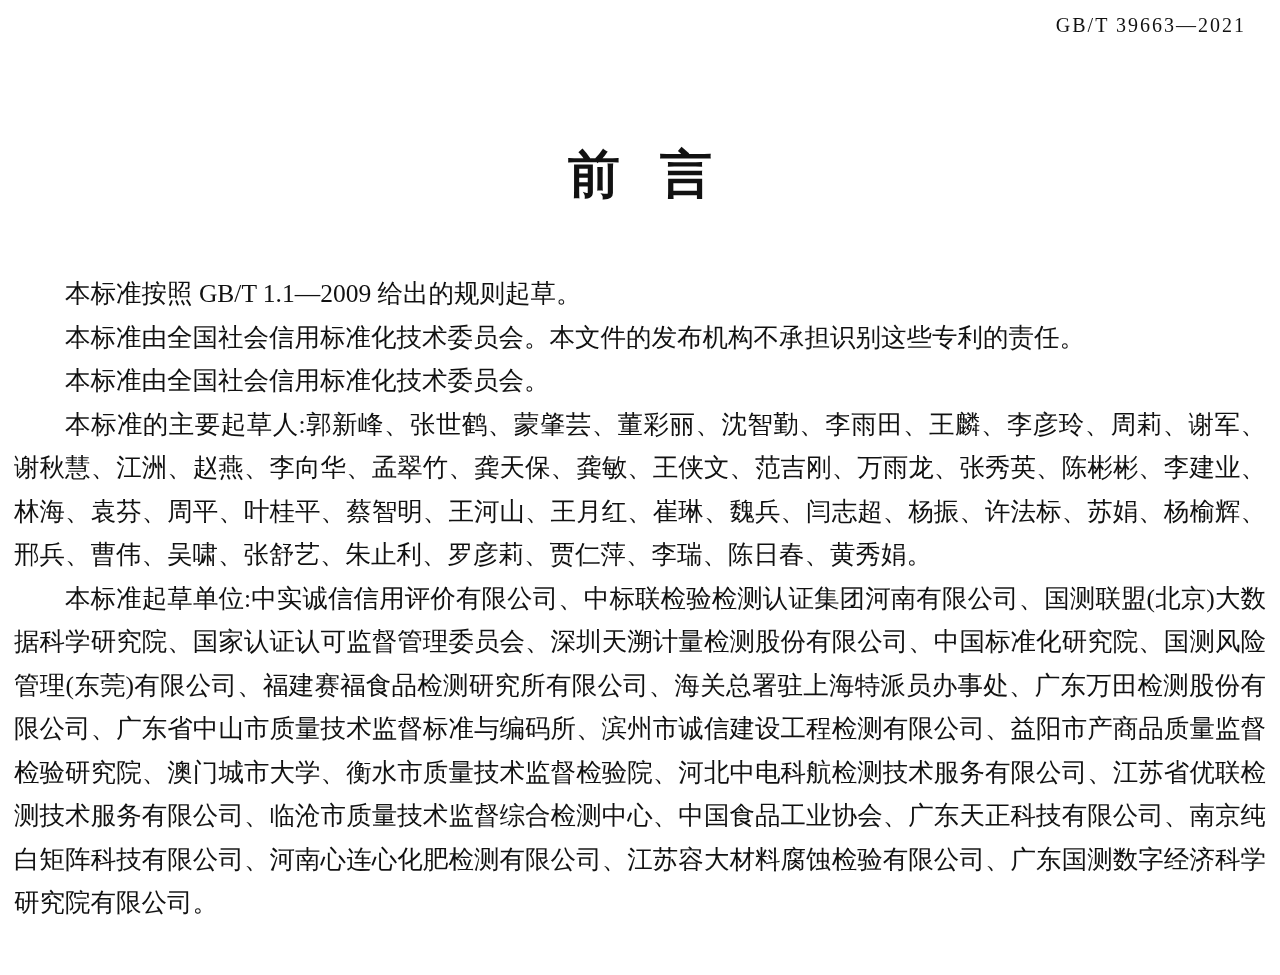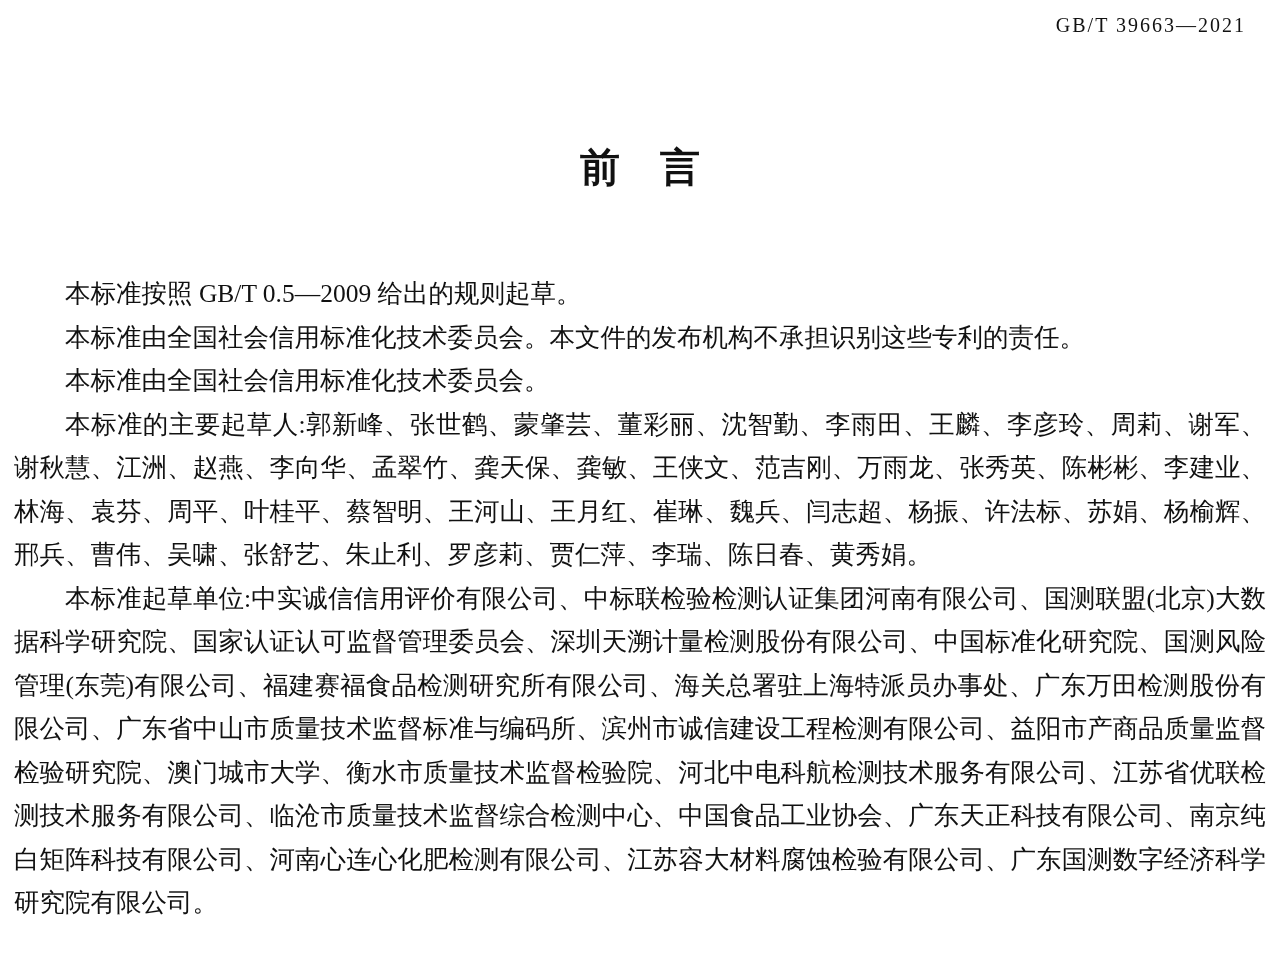--- a/index.html
+++ b/index.html
@@ -34,21 +34,21 @@
   .header .std-num {
     letter-spacing: 2px;
   }
   .title {
     position: absolute;
     top: 140px;
     left: 0;
     width: 1280px;
     text-align: center;
     font-family: "Liberation Serif", "DejaVu Serif", serif;
-    font-size: 40px;
+    font-size: 52px;
     font-weight: bold;
     letter-spacing: 40px;
     text-indent: 40px;
     color: #111111;
   }
   .content {
     position: absolute;
     top: 272px;
     left: 14px;
     width: 1252px;
@@ -74,20 +74,20 @@
 
 <div class="page">
 
   <div class="header">
     <span class="std-num">GB/T  39663—2021</span>
   </div>
 
   <div class="title">前言</div>
 
   <div class="content">
-    <p class="para indent">本标准按照 GB/T 0.5—2009 给出的规则起草。</p>
+    <p class="para indent">本标准按照 GB/T 1.1—2009 给出的规则起草。</p>
     <p class="para indent">本标准由全国社会信用标准化技术委员会。本文件的发布机构不承担识别这些专利的责任。</p>
     <p class="para indent">本标准由全国社会信用标准化技术委员会。</p>
     <p class="para indent block">本标准的主要起草人:郭新峰、张世鹤、蒙肇芸、董彩丽、沈智勤、李雨田、王麟、李彦玲、周莉、谢军、谢秋慧、江洲、赵燕、李向华、孟翠竹、龚天保、龚敏、王侠文、范吉刚、万雨龙、张秀英、陈彬彬、李建业、林海、袁芬、周平、叶桂平、蔡智明、王河山、王月红、崔琳、魏兵、闫志超、杨振、许法标、苏娟、杨榆辉、邢兵、曹伟、吴啸、张舒艺、朱止利、罗彦莉、贾仁萍、李瑞、陈日春、黄秀娟。</p>
     <p class="para indent block">本标准起草单位:中实诚信信用评价有限公司、中标联检验检测认证集团河南有限公司、国测联盟(北京)大数据科学研究院、国家认证认可监督管理委员会、深圳天溯计量检测股份有限公司、中国标准化研究院、国测风险管理(东莞)有限公司、福建赛福食品检测研究所有限公司、海关总署驻上海特派员办事处、广东万田检测股份有限公司、广东省中山市质量技术监督标准与编码所、滨州市诚信建设工程检测有限公司、益阳市产商品质量监督检验研究院、澳门城市大学、衡水市质量技术监督检验院、河北中电科航检测技术服务有限公司、江苏省优联检测技术服务有限公司、临沧市质量技术监督综合检测中心、中国食品工业协会、广东天正科技有限公司、南京纯白矩阵科技有限公司、河南心连心化肥检测有限公司、江苏容大材料腐蚀检验有限公司、广东国测数字经济科学研究院有限公司。</p>
   </div>
 
 </div>
 
 </body></html>

